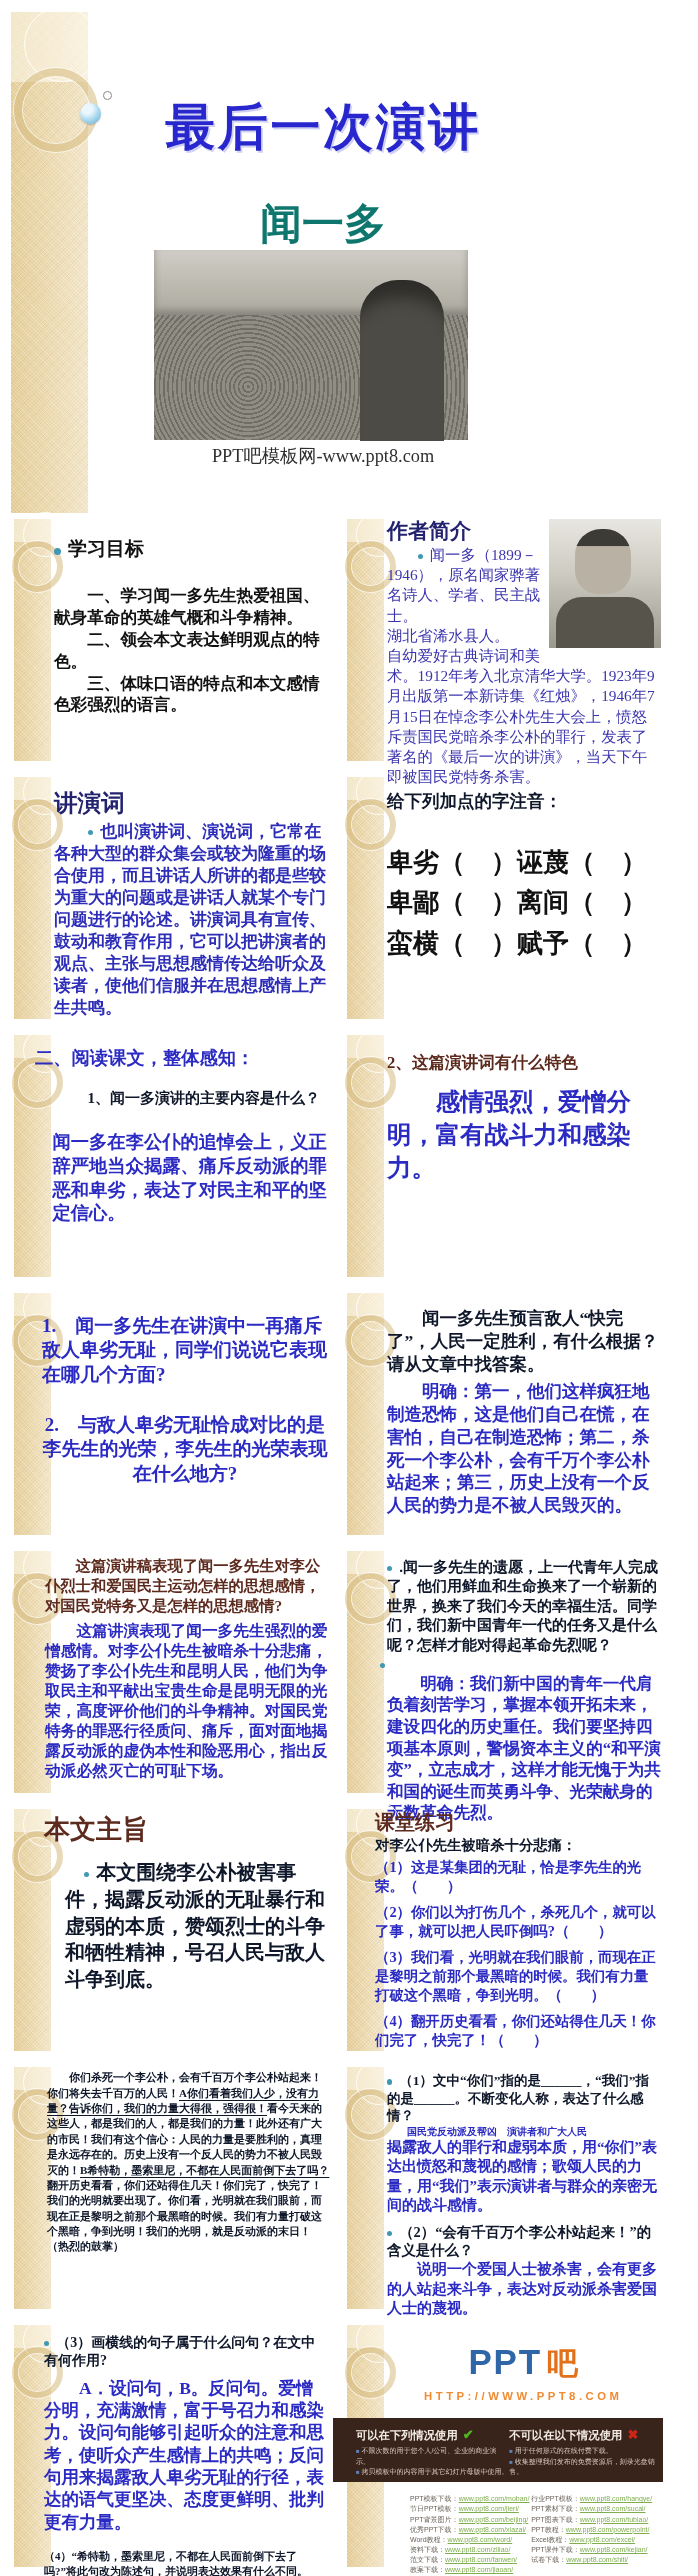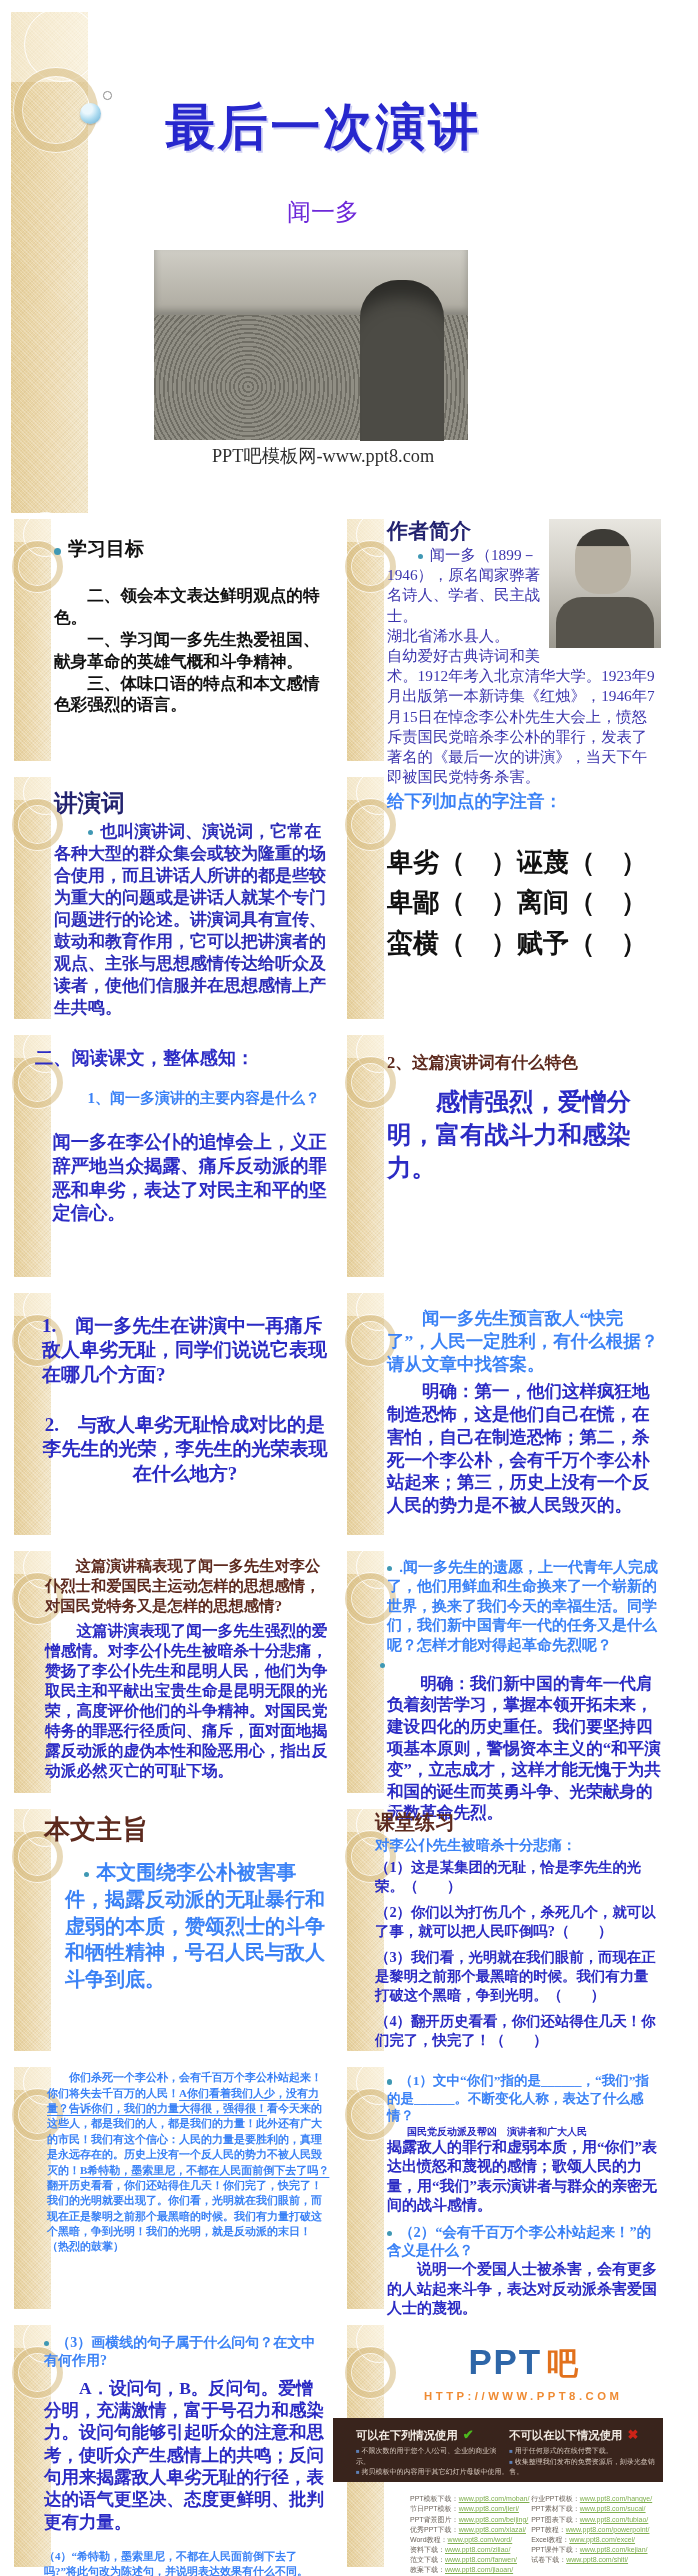--- a/index.html
+++ b/index.html
@@ -29,21 +29,21 @@
   .hero .deco .r1{left:24.4px;top:7px;width:75px;height:75px;}
   .hero .deco .r2{left:14px;top:68px;width:84px;height:84px;border-width:8.7px;}
   .ball{position:absolute;left:80px;top:103px;width:21px;height:21px;border-radius:50%;
         background:radial-gradient(circle at 35% 28%, #eaf7fd 0 25%, #a9d9ef 55%, #63a8cf 100%);
         box-shadow:0 0.9px 1.7px rgba(0,0,0,.25);}
   .ball-sm{position:absolute;left:103px;top:91px;width:8.7px;height:8.7px;border-radius:50%;
         border:1.3px solid #8a8a8a;background:#fff;box-sizing:border-box;}
   .hero-box{position:absolute;left:96px;top:0;width:454px;text-align:center;}
   .hero-title{margin-top:94px;font-size:50px;font-weight:bold;letter-spacing:2.6px;color:#2727cd;
         text-shadow:1.7px 1.7px 0 rgba(120,120,220,.35);}
-  .hero-sub{margin-top:35px;font-size:24px;font-weight:normal;color:#6d28d9;}
+  .hero-sub{margin-top:35px;font-size:42px;font-weight:bold;color:#0f766e;}
   .photo{position:absolute;left:154px;top:250px;width:314px;height:190px;
         background:
           radial-gradient(circle at 80% 42%, rgba(60,60,58,.9) 0 30px, rgba(60,60,58,0) 31px),
           repeating-radial-gradient(circle at 30% 72%, #6f6d64 0 1.7px, #908e84 1.7px 4.4px),
           linear-gradient(180deg,#d9d8d2 0%,#c9c8c0 28%,#a5a39a 55%,#8b897f 100%);}
   .photo .bldg{position:absolute;left:0;top:0;width:100%;height:34%;
         background:linear-gradient(180deg,#cfcdc5 0%,#b3b0a6 80%);
         box-shadow:inset 0 -5.2px 7px rgba(70,70,65,.4);}
   .photo .fig{position:absolute;right:24.4px;top:30px;width:84px;height:161px;background:#4c4b45;
         border-radius:38px 38px 0 0;box-shadow:inset 0 35px 15.7px -17.5px rgba(20,20,18,.55);}
@@ -63,21 +63,21 @@
 
   
   .h-black{font-size:19px;font-weight:bold;color:#111;}
   .h-navy{font-size:21px;font-weight:bold;color:#22226f;}
   .h-maroon{font-weight:bold;color:#5d2a1e;}
   .t-goals{font-size:16.6px;font-weight:bold;color:#111;line-height:1.32;}
   .t-author{font-size:15.3px;font-weight:normal;color:#3b34ad;line-height:1.32;}
   .t-speech{font-size:17px;font-weight:bold;color:#2d2db8;line-height:1.3;}
   .t-words{font-size:26px;font-weight:bold;color:#111;line-height:1.55;}
   .t-blue{font-weight:bold;color:#2b2bc4;}
-  .t-black{font-weight:bold;color:#3b82f6;}
+  .t-black{font-weight:bold;color:#0f172a;}
   .portrait{float:right;width:112px;height:129px;margin:1.7px 0 5.2px 8.7px;position:relative;
         background:linear-gradient(180deg,#e8e6e0 0%,#cfccc4 40%,#9b988e 100%);}
   .portrait .head{position:absolute;left:26px;top:10.5px;width:56px;height:65px;border-radius:26px 26px 23px 23px;
         background:linear-gradient(180deg,#3d3b36 0 26%, #b9b2a4 27% 100%);}
   .portrait .body{position:absolute;left:7px;bottom:0;width:98px;height:51px;border-radius:26px 26px 0 0;
         background:#57544c;}
 
   
   .f-logo{margin-top:26px;text-align:center;font-weight:bold;}
   .f-logo .b{font-size:35px;color:#2e66a8;letter-spacing:1.7px;}
@@ -128,22 +128,22 @@
       <div class="strip">
           <div class="lite"></div>
         </div>
       <div class="deco">
           <i class="r1"></i>
           <i class="r2"></i>
         </div>
       <div class="content" style="padding-top:26px;">
         <p><i class="dot"></i><span class="h-black">学习目标</span></p>
         <div style="height:23px;"></div>
+        <p class="t-goals ind">一、学习闻一多先生热爱祖国、献身革命的英雄气概和斗争精神。</p>
         <p class="t-goals ind">二、领会本文表达鲜明观点的特色。</p>
-        <p class="t-goals ind">一、学习闻一多先生热爱祖国、献身革命的英雄气概和斗争精神。</p>
         <p class="t-goals ind">三、体味口语的特点和本文感情色彩强烈的语言。</p>
       </div>
     </div>
     <div class="cell">
       <div class="strip">
           <div class="lite"></div>
         </div>
       <div class="deco">
           <i class="r1"></i>
           <i class="r2"></i>

